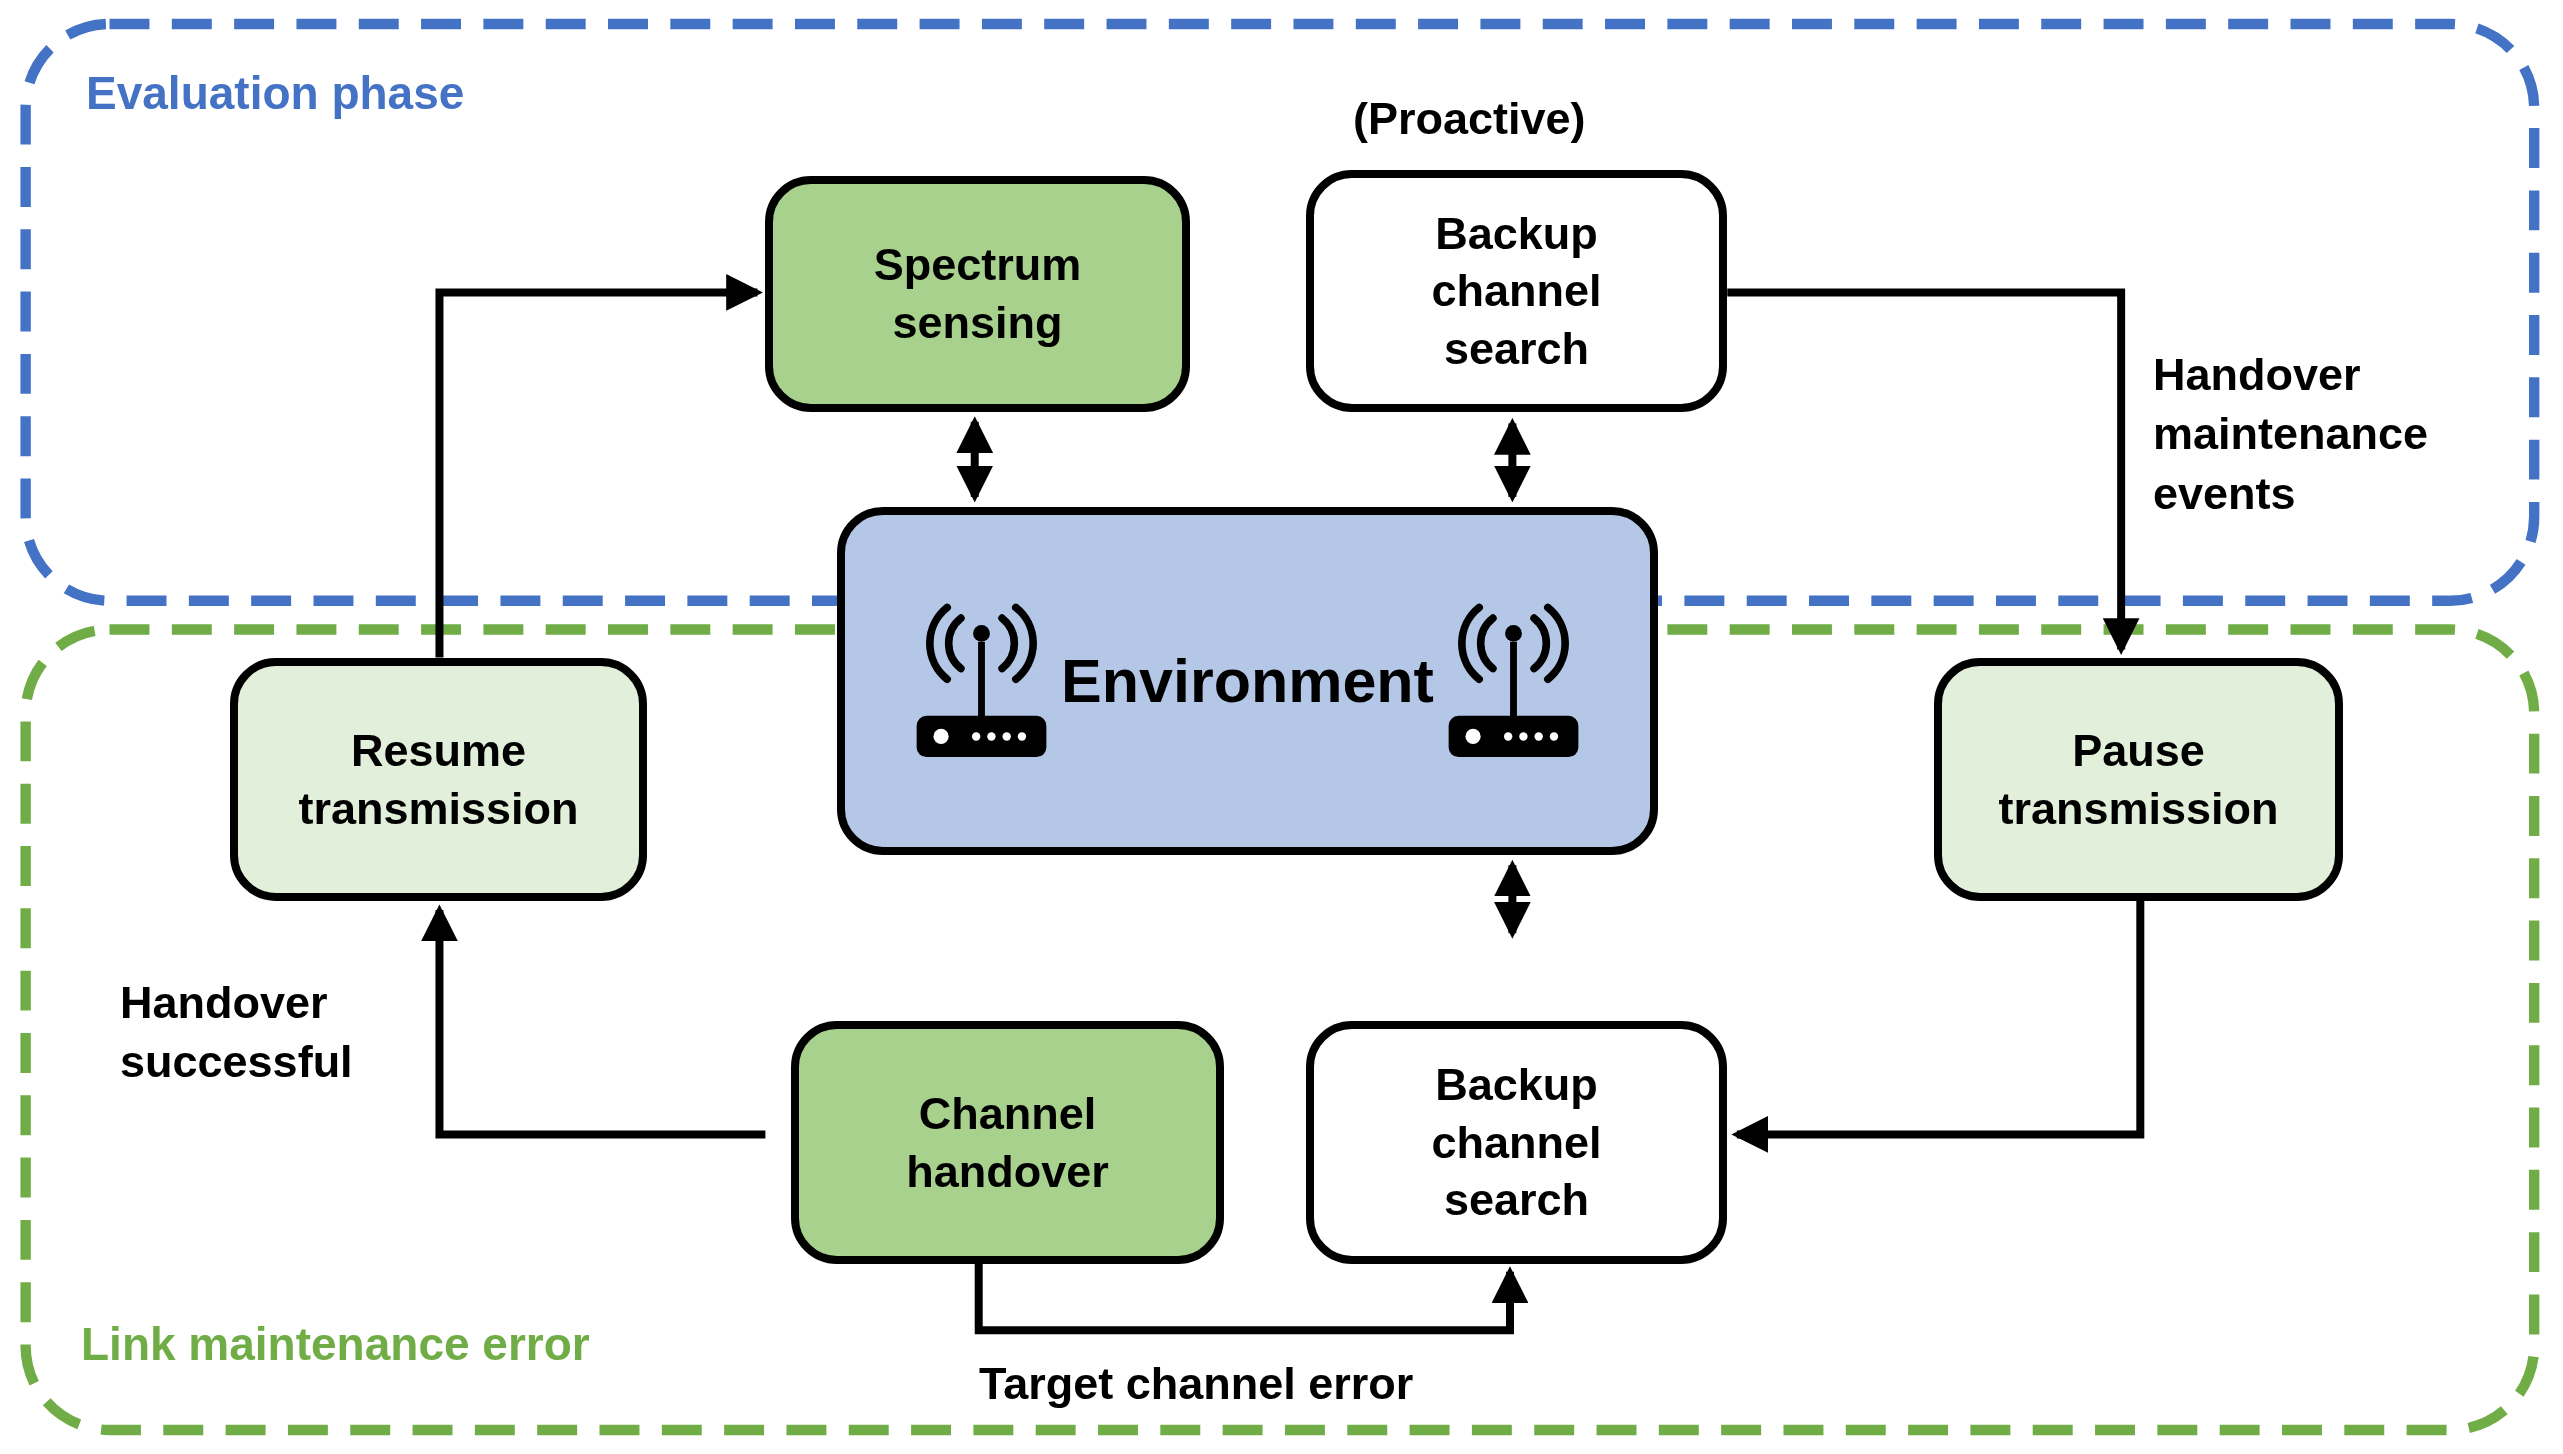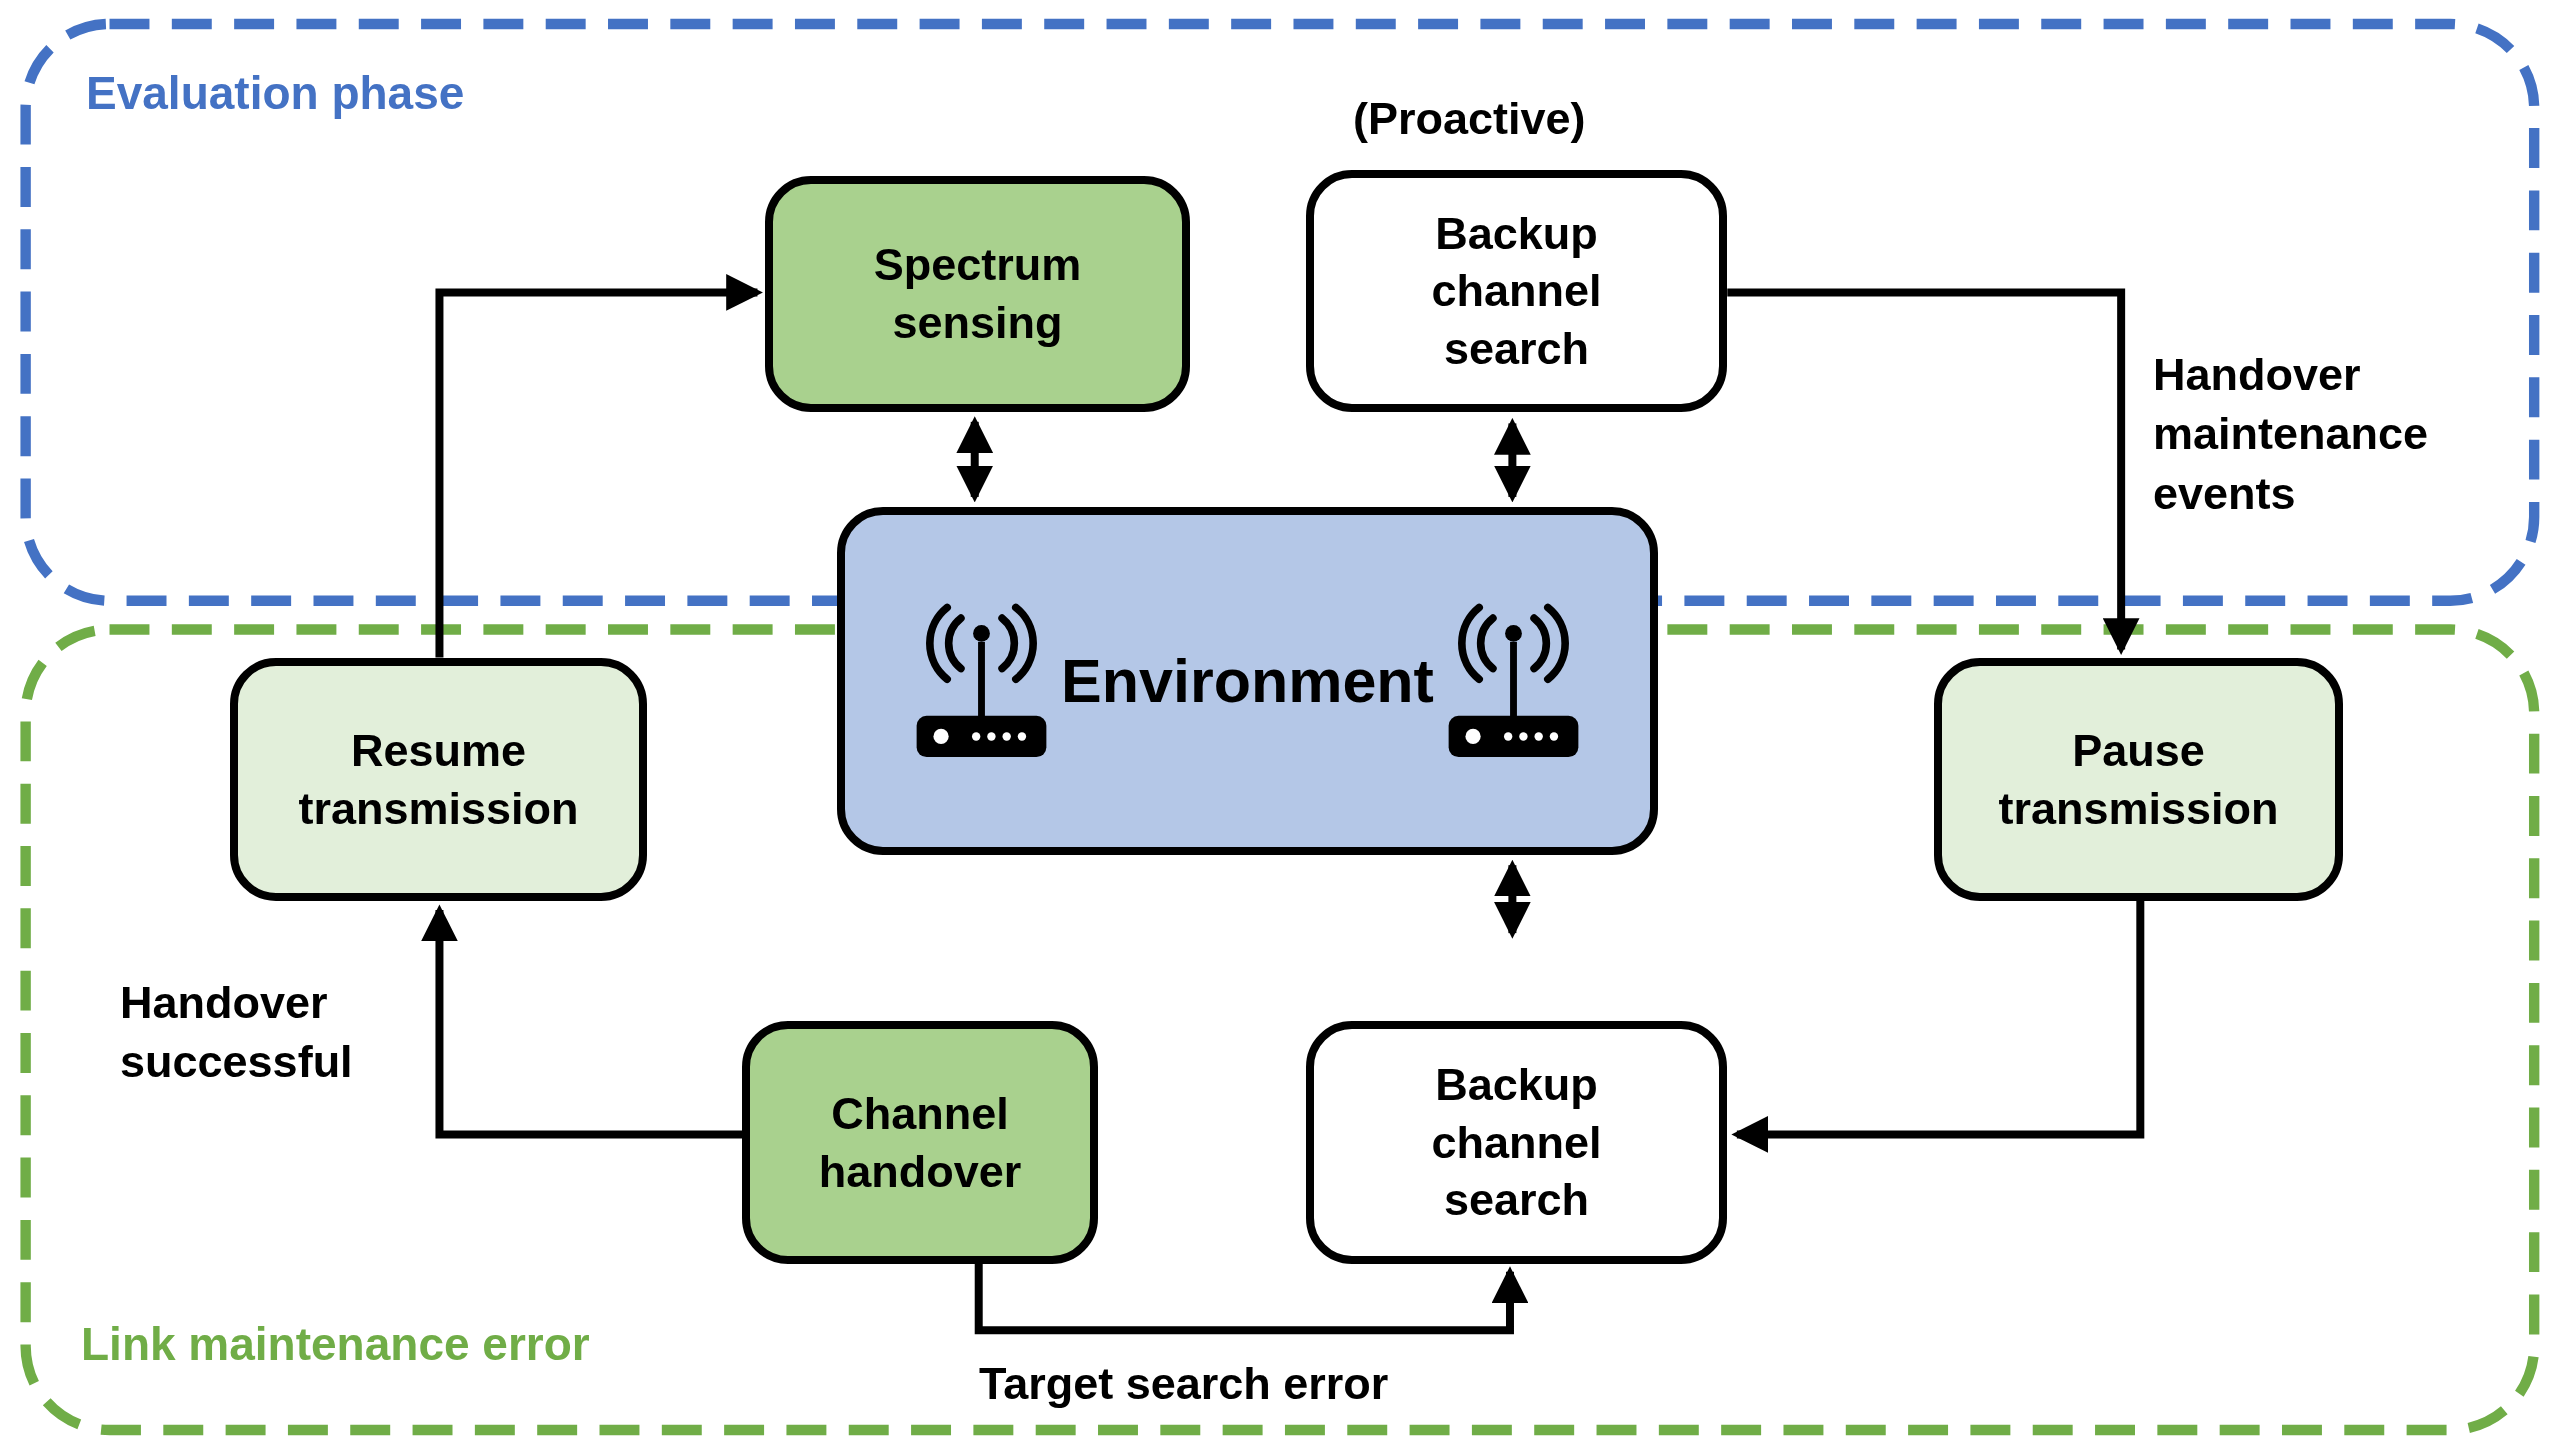--- a/index.html
+++ b/index.html
@@ -23,21 +23,21 @@
   }
   .node .lbl{
     font-weight:bold;font-size:45px;line-height:1.28;color:#000;
   }
   .node-spectrum{left:765px;top:176px;width:425px;height:236px;background:#A9D18E;}
   .node-proactive{left:1306px;top:170px;width:421px;height:242px;background:#FFFFFF;}
   .node-environment{left:837px;top:507px;width:821px;height:348px;background:#B4C7E7;
     justify-content:space-between;padding:0 64px;}
   .node-resume{left:230px;top:658px;width:417px;height:243px;background:#E2EFDA;}
   .node-pause{left:1934px;top:658px;width:409px;height:243px;background:#E2EFDA;}
-  .node-channel{left:742px;top:1021px;width:356px;height:243px;background:#A9D18E;}
+  .node-channel{left:791px;top:1021px;width:433px;height:243px;background:#A9D18E;}
   .node-reactive{left:1306px;top:1021px;width:421px;height:243px;background:#FFFFFF;}
 
   .w330{width:264px;} .w260{width:208px;} .w410{width:328px;} .w320{width:256px;}
 
   .annot{
     position:absolute;z-index:3;
     font-weight:bold;font-size:45px;line-height:1.32;color:#000;
     text-align:left;white-space:normal;
   }
   .phase-label{
@@ -93,21 +93,21 @@
 
   <div class="phase-label lbl-link" style="color: rgb(112, 173, 71);">Link maintenance error</div>
 
   <div class="annot tag-proactive">(Proactive)</div>
 
 
   <div class="annot lbl-hto">Handover maintenance events</div>
 
   <div class="annot lbl-hsucc">Handover successful</div>
 
-  <div class="annot lbl-terr">Target search error</div>
+  <div class="annot lbl-terr">Target channel error</div>
 
   <div class="node node-spectrum">
     <span class="lbl w330">Spectrum sensing</span>
   </div>
 
   <div class="node node-proactive">
     <span class="lbl w260">Backup channel search</span>
   </div>
 
   <div class="node node-environment">

